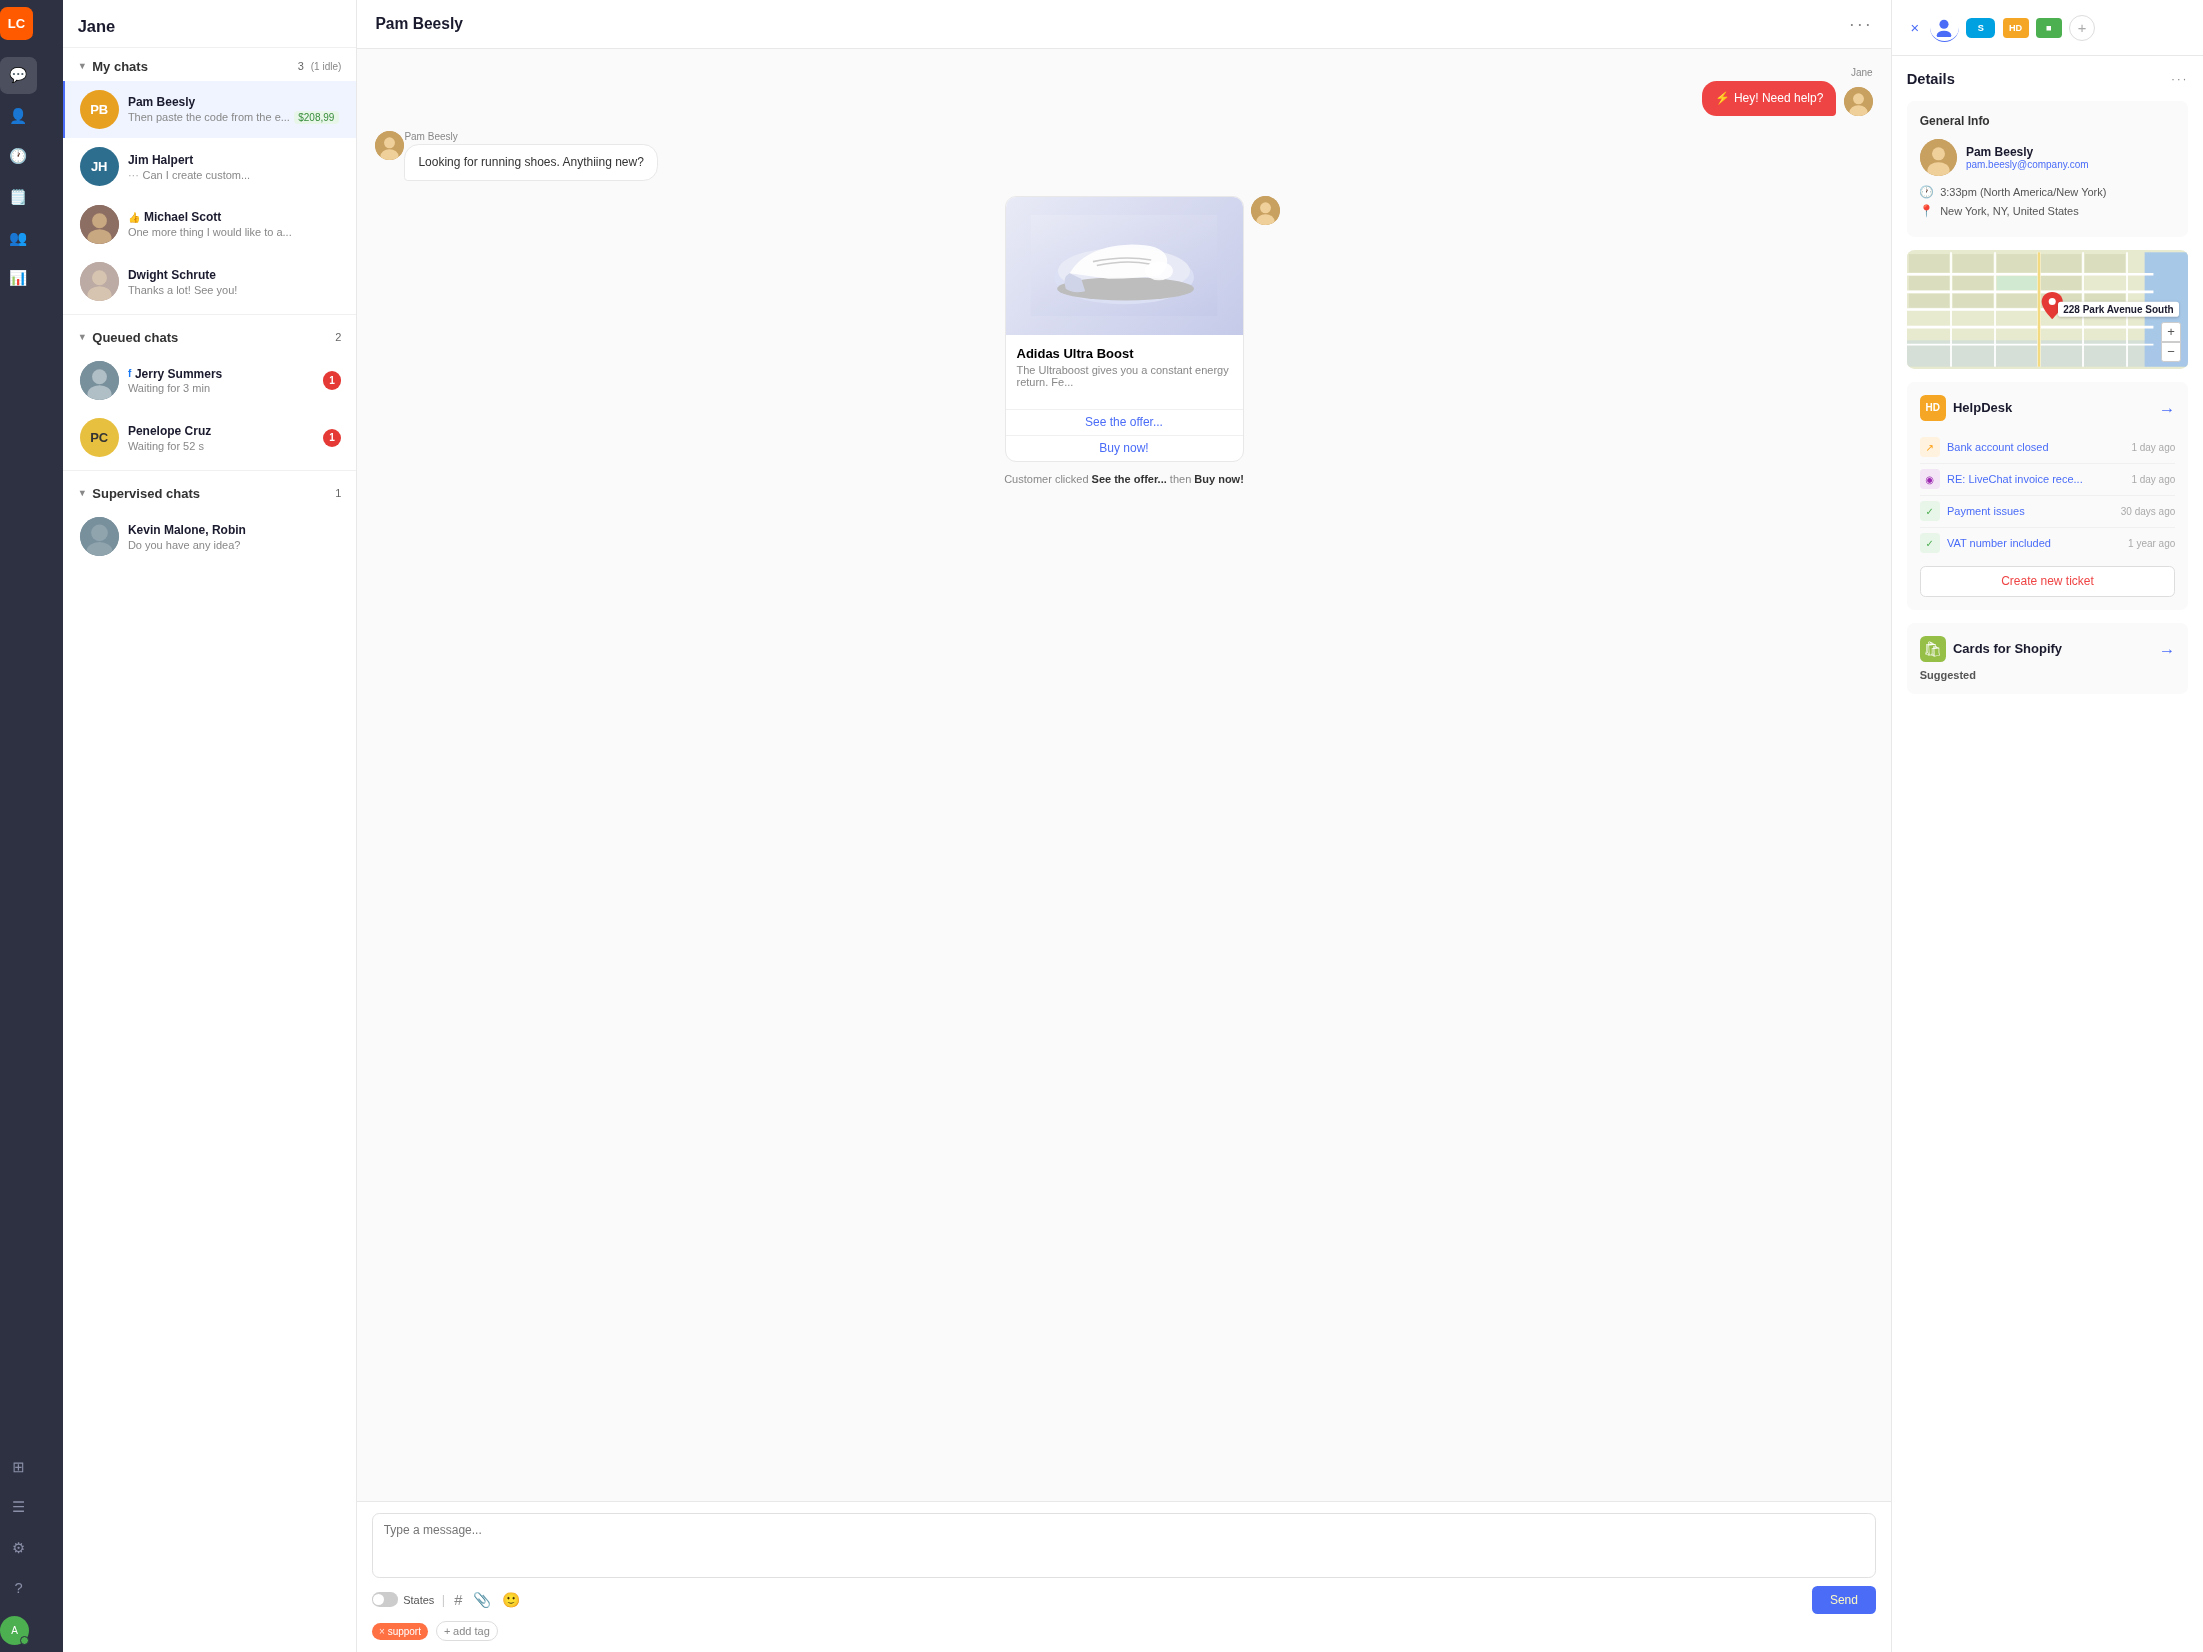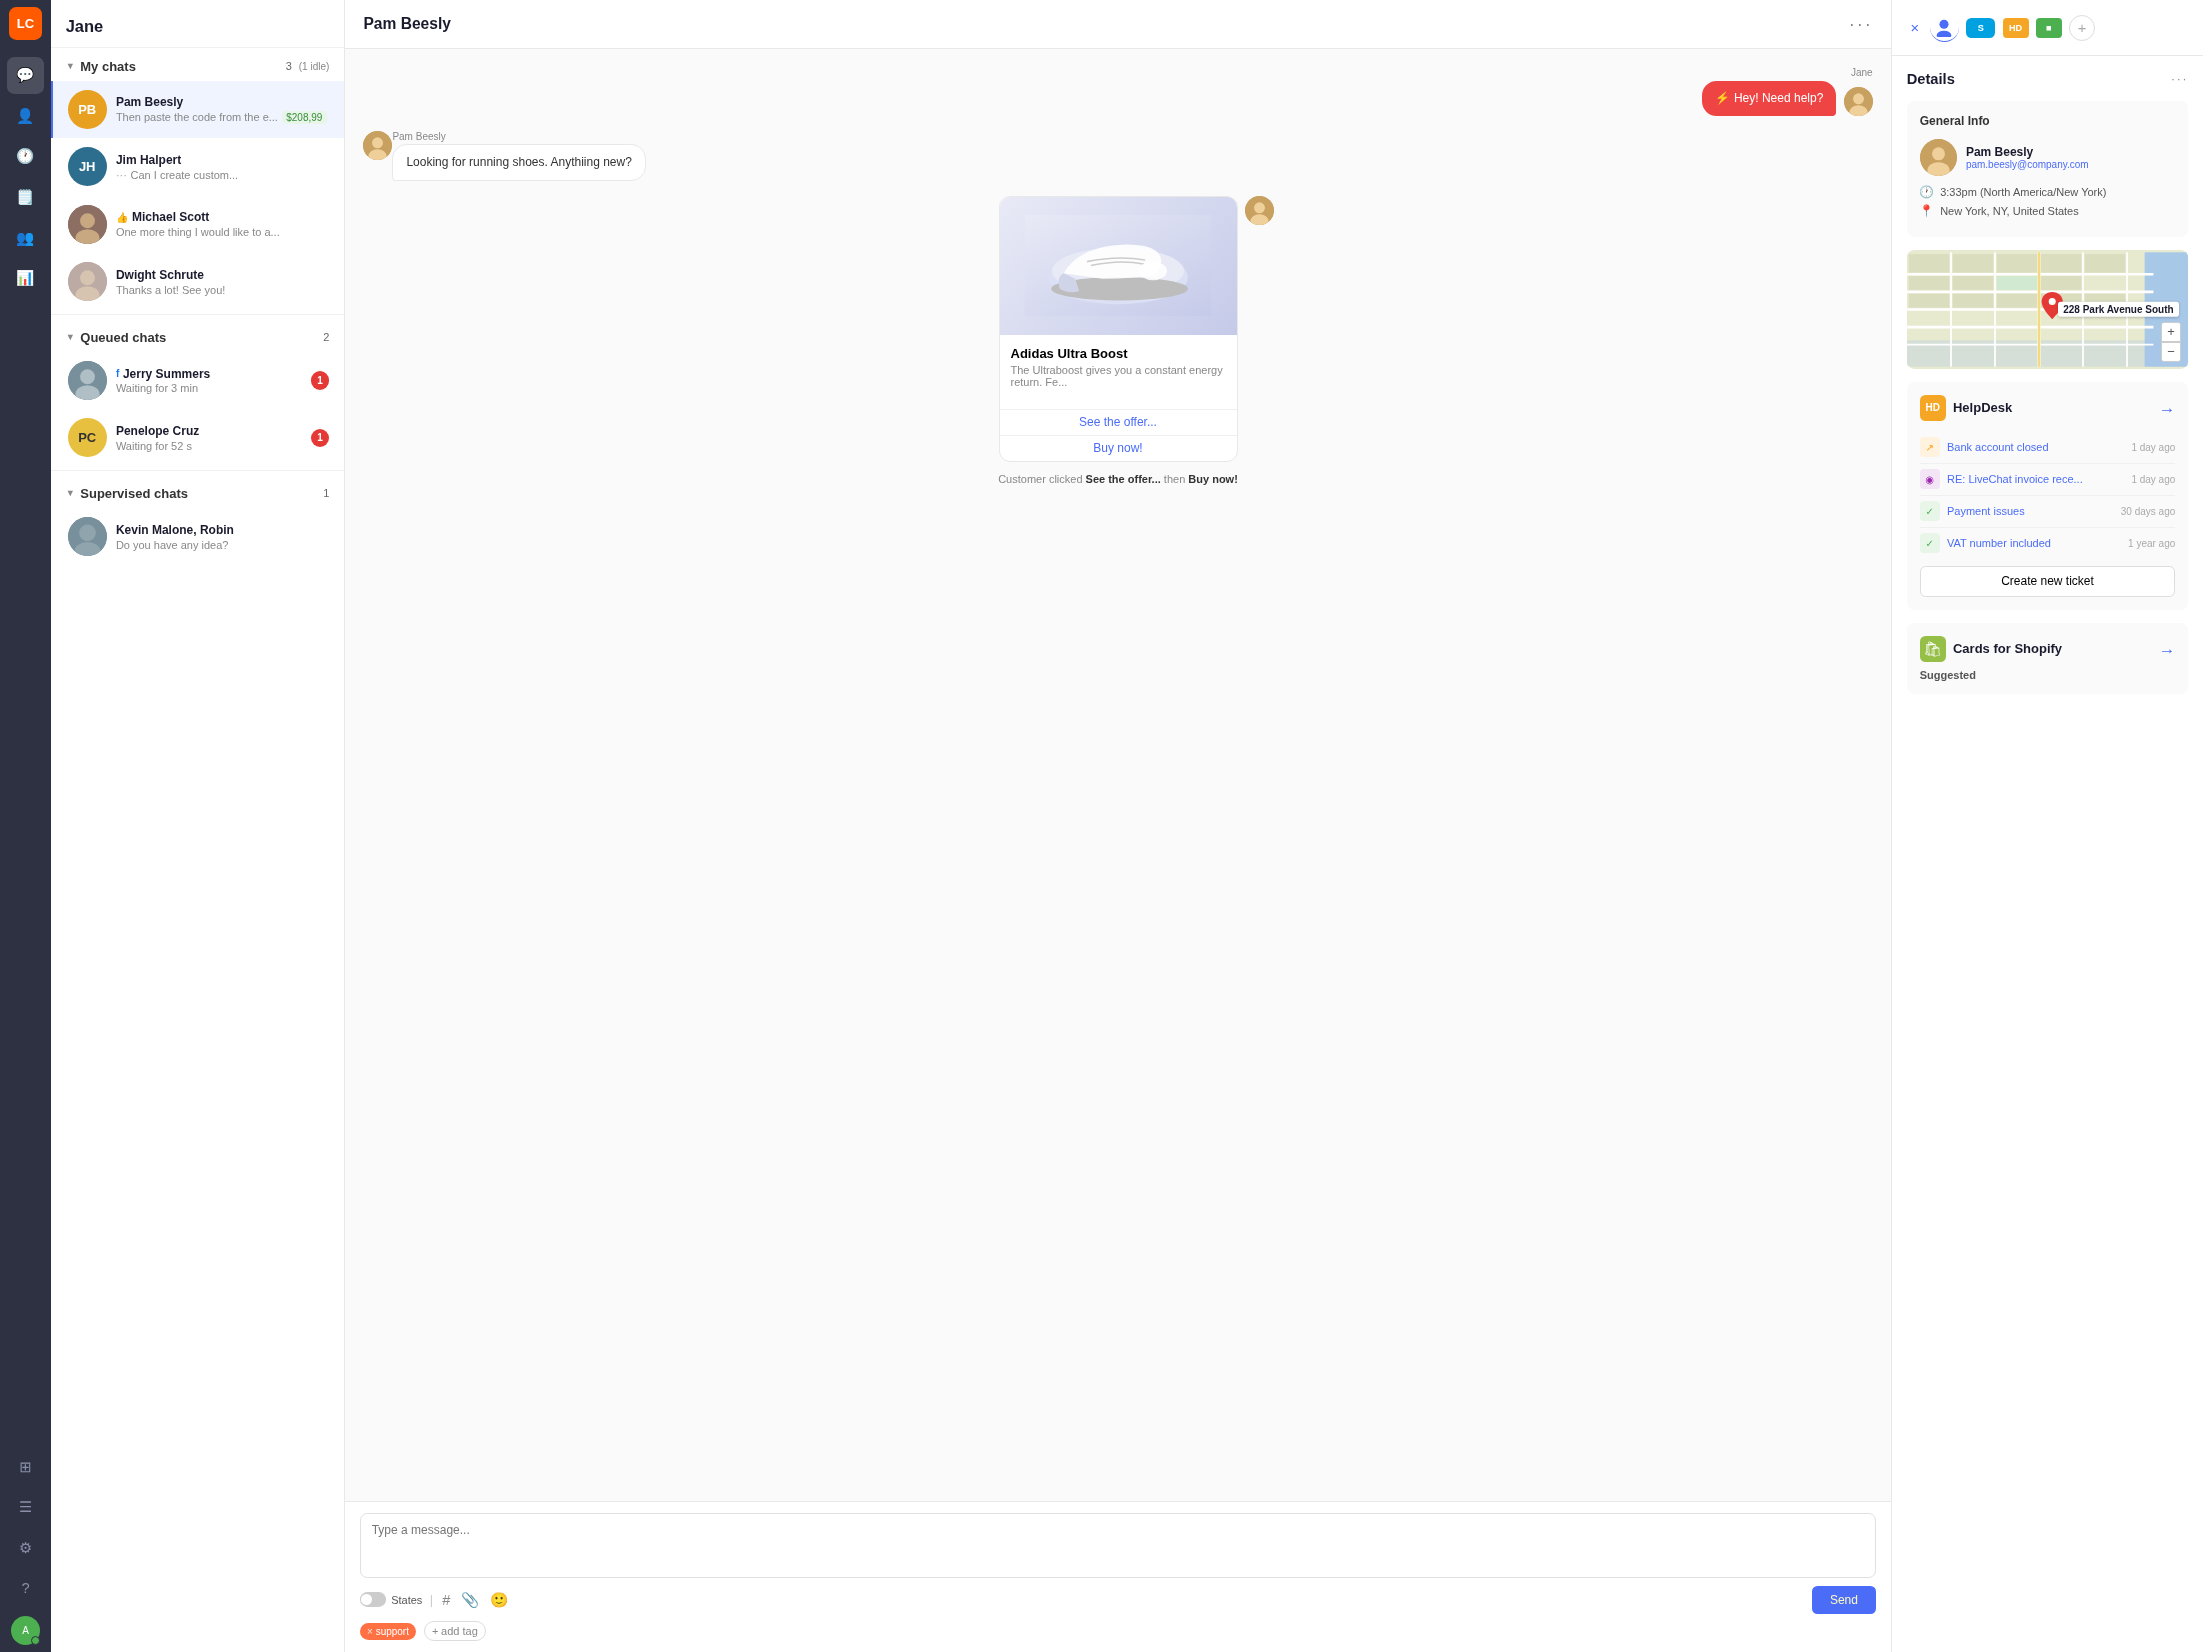--- a/index.html
+++ b/index.html
@@ -1,20 +1,20 @@
 <!DOCTYPE html>
 <html style="font-size:14.7px"><head>
   <meta charset="utf-8">
   <style>
     * { box-sizing: border-box; margin: 0; padding: 0; }
     body { font-family: -apple-system, BlinkMacSystemFont, 'Segoe UI', sans-serif; display: flex; height: 100vh; overflow: hidden; background: #f5f5f5; font-size: 12px; }
 
     
     .left-nav {
-      width: 51px; background: #2d3142; display: flex; flex-direction: column; align-items: center; padding: 7.3px 0; flex-shrink: 0;
+      width: 63px; background: #2d3142; display: flex; flex-direction: column; padding: 7.3px 0; flex-shrink: 0;
     }
     .nav-logo { width: 33px; height: 33px; background: #ff5a00; border-radius: 7.3px; display: flex; align-items: center; justify-content: center; color: white; font-weight: bold; font-size: 13px; margin-bottom: 14.7px; }
     .nav-icon { width: 37px; height: 37px; display: flex; align-items: center; justify-content: center; color: #8b8fa8; border-radius: 7.3px; cursor: pointer; margin: 1.8px 0; font-size: 14.7px; }
     .nav-icon.active { background: rgba(255,255,255,0.15); color: white; }
     .nav-spacer { flex: 1; }
     .nav-avatar { width: 29px; height: 29px; border-radius: 50%; background: #4caf50; display: flex; align-items: center; justify-content: center; color: white; font-size: 10px; position: relative; }
     .nav-avatar-dot { width: 9.2px; height: 9.2px; background: #4caf50; border: 1.8px solid #2d3142; border-radius: 50%; position: absolute; bottom: 0; right: 0; }
 
     
     .sidebar {
@@ -126,21 +126,21 @@
     .hd-arrow { color: #4a6cf7; font-size: 16.5px; cursor: pointer; }
 
     .ticket-item { display: flex; align-items: center; gap: 7.3px; padding: 5.5px 0; border-bottom: 0.9px solid #f0f0f0; }
     .ticket-item:last-of-type { border-bottom: none; }
     .ticket-icon { width: 20px; height: 20px; border-radius: 3.7px; display: flex; align-items: center; justify-content: center; font-size: 10px; flex-shrink: 0; }
     .ticket-icon.orange { background: #fff3e0; color: #ff9800; }
     .ticket-icon.purple { background: #f3e5f5; color: #9c27b0; }
     .ticket-icon.green { background: #e8f5e9; color: #4caf50; }
     .ticket-name { font-size: 11px; color: #4a6cf7; flex: 1; white-space: nowrap; overflow: hidden; text-overflow: ellipsis; cursor: pointer; }
     .ticket-time { font-size: 10px; color: #aaa; flex-shrink: 0; }
-    .create-ticket-btn { width: 100%; padding: 7.3px; border: 0.9px solid #ddd; border-radius: 5.5px; background: white; font-size: 12px; color: #000000; cursor: pointer; margin-top: 7.3px; }
+    .create-ticket-btn { width: 100%; padding: 7.3px; border: 0.9px solid #ddd; border-radius: 5.5px; background: white; font-size: 12px; color: #ef4444; cursor: pointer; margin-top: 7.3px; }
 
     .shopify-section { background: #fafafa; border-radius: 7.3px; padding: 13px; }
     .shopify-header { display: flex; align-items: center; gap: 7.3px; margin-bottom: 7.3px; }
     .shopify-logo { width: 26px; height: 26px; background: #96bf48; border-radius: 5.5px; display: flex; align-items: center; justify-content: center; color: white; font-size: 14.7px; }
     .shopify-title { font-size: 13px; font-weight: 600; color: #1a1a2e; flex: 1; }
     .shopify-arrow { color: #4a6cf7; font-size: 16.5px; cursor: pointer; }
     .suggested-label { font-size: 11px; color: #555; font-weight: 600; }
 
     .ms-face { width: 39px; height: 39px; border-radius: 50%; background: #8d6e63; overflow: hidden; display: flex; align-items: center; justify-content: center; }
     .ds-face { width: 39px; height: 39px; border-radius: 50%; background: #bcaaa4; overflow: hidden; display: flex; align-items: center; justify-content: center; }

